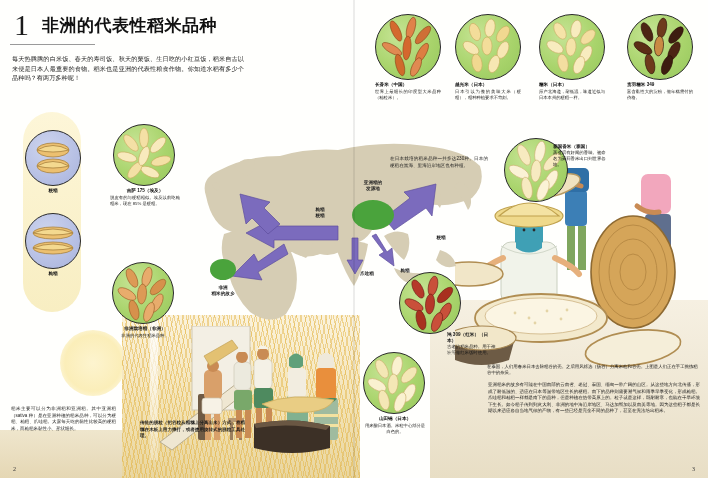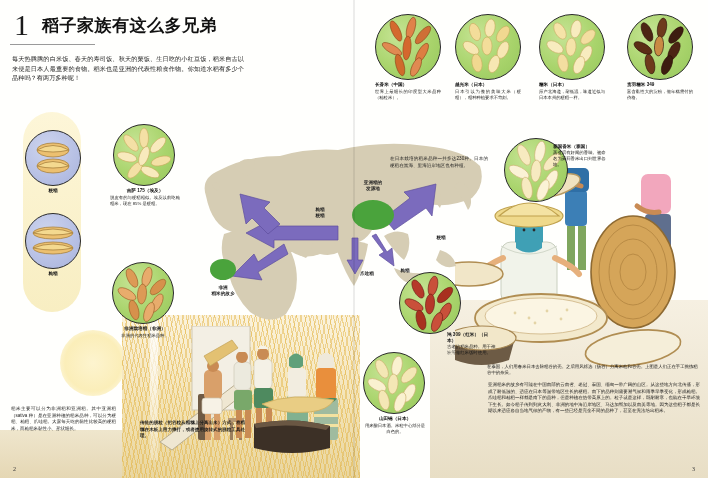--- a/index.html
+++ b/index.html
@@ -283,21 +283,21 @@
   <div class="mlabel" style="left:392px;top:268px;width:26px;">籼稻</div>
   <div class="mlabel" style="left:352px;top:271px;width:30px;">爪哇稻</div>
   <div class="mlabel" style="left:200px;top:285px;width:46px;">
     <div>非洲</div>
     <div>稻米的故乡</div>
   </div>
 
   <div class="map-note">在日本栽培的稻米品种一共多达230种。日本的粳稻在黑海、里海沿岸地区也有种植。</div>
 
   <div class="chapter-num">1</div>
-  <div class="title">稻子家族有这么多兄弟</div>
+  <div class="title">非洲的代表性稻米品种</div>
   <div class="title-rule"></div>
   <div class="intro">每天热腾腾的白米饭、春天的寿司饭、秋天的栗饭、生日吃的小红豆饭，稻米自古以来便是日本人最重要的食物。稻米也是亚洲的代表性粮食作物。你知道水稻有多少个品种吗？有两万多种呢！</div>
 
   <div class="rc blue" style="left:25px;top:130px;width:56px;">
     <div class="disc" style="width:54px;height:54px;">
       <svg width="54" height="54" viewBox="0 0 54 54">
         <g stroke="#a8813f" stroke-width=".8">
           <ellipse cx="27" cy="19" rx="16" ry="7" fill="#ecc070"></ellipse>
           <path d="M11 19 q16 -9 32 0 q-16 4 -32 0z" fill="#f4d98f"></path>
           <ellipse cx="27" cy="35" rx="16" ry="7" fill="#ecc070"></ellipse>

